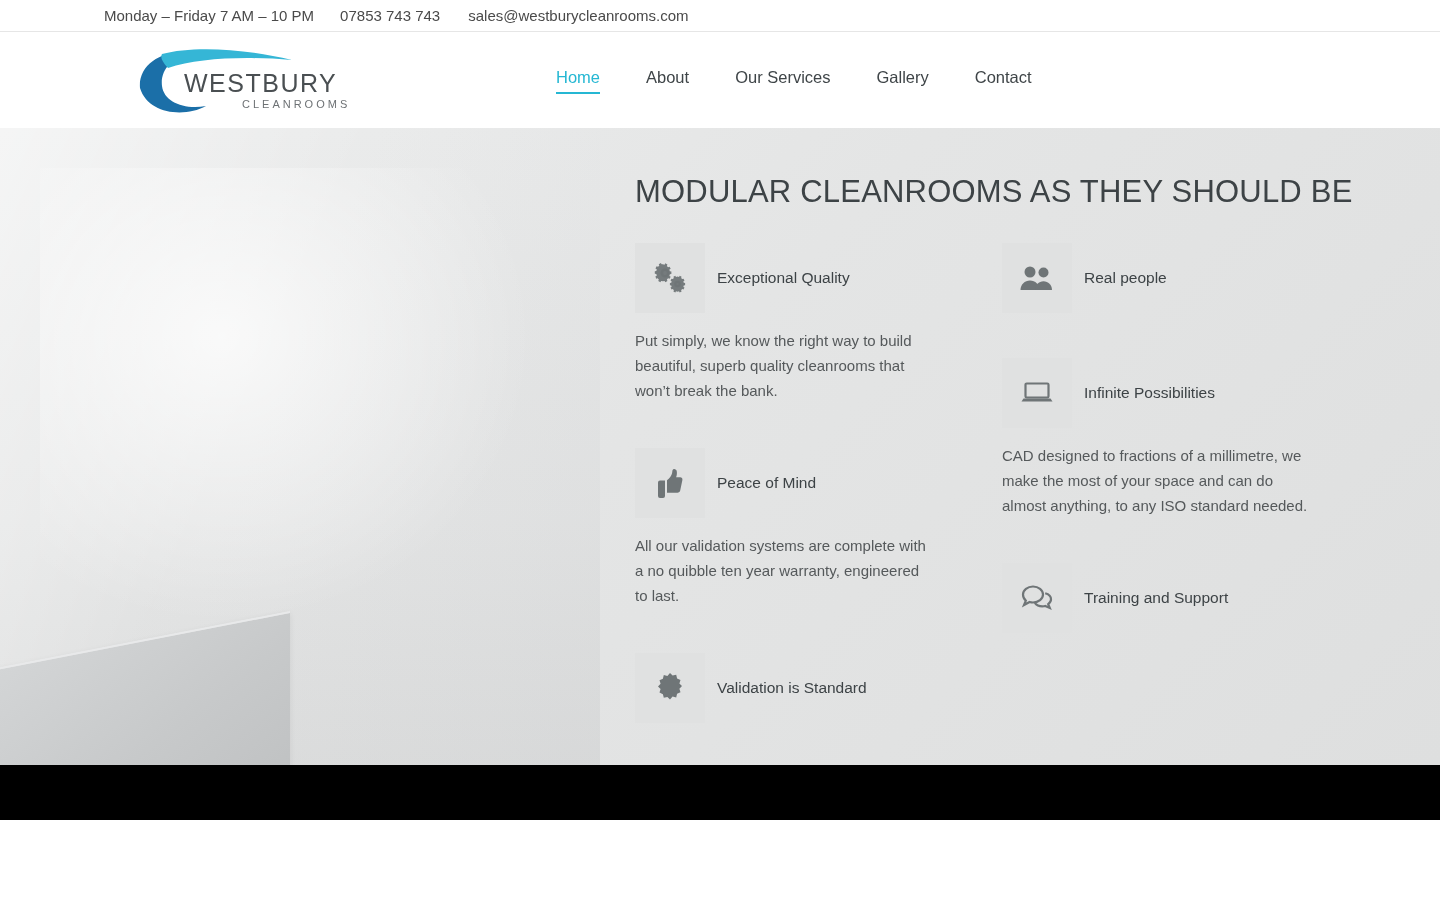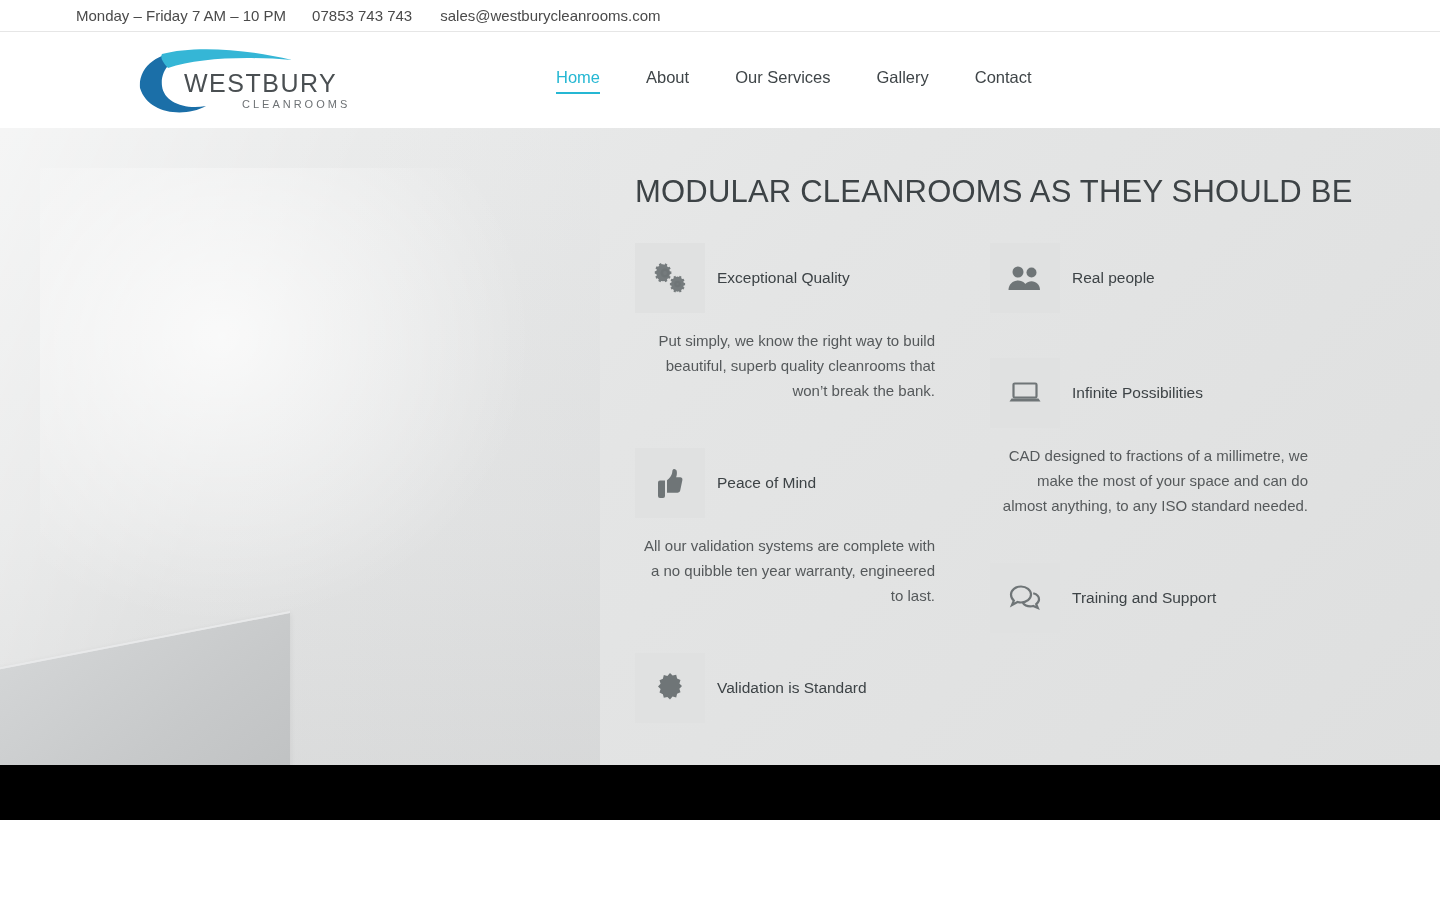--- a/index.html
+++ b/index.html
@@ -11,21 +11,21 @@
     font-family: "Liberation Sans", sans-serif;
   }
 
   
   .topbar {
     height: 32px;
     background: #ffffff;
     border-bottom: 1px solid #e6e6e6;
     display: flex;
     align-items: center;
-    padding-left: 76px;
+    padding-left: 104px;
     font-size: 15px;
     color: #4a4a4a;
   }
   .topbar .item { margin-right: 26px; white-space: nowrap; }
   .topbar .item.phone { margin-right: 28px; }
 
   
   .header {
     height: 96px;
     background: #ffffff;
@@ -120,23 +120,22 @@
     letter-spacing: 0.2px;
     margin: 0;
     padding-top: 46px;
     font-weight: normal;
     white-space: nowrap;
   }
 
   .features {
     display: grid;
     grid-template-columns: 355px 355px;
-    column-gap: 0px;
+    column-gap: 12px;
     margin-top: 33px;
-    text-align: right;
   }
   .feature { width: 320px; margin-bottom: 45px; }
   .feature-head {
     display: flex;
     align-items: center;
   }
   .feature-icon {
     width: 70px; height: 70px;
     background: #e0e1e1;
     display: flex;

